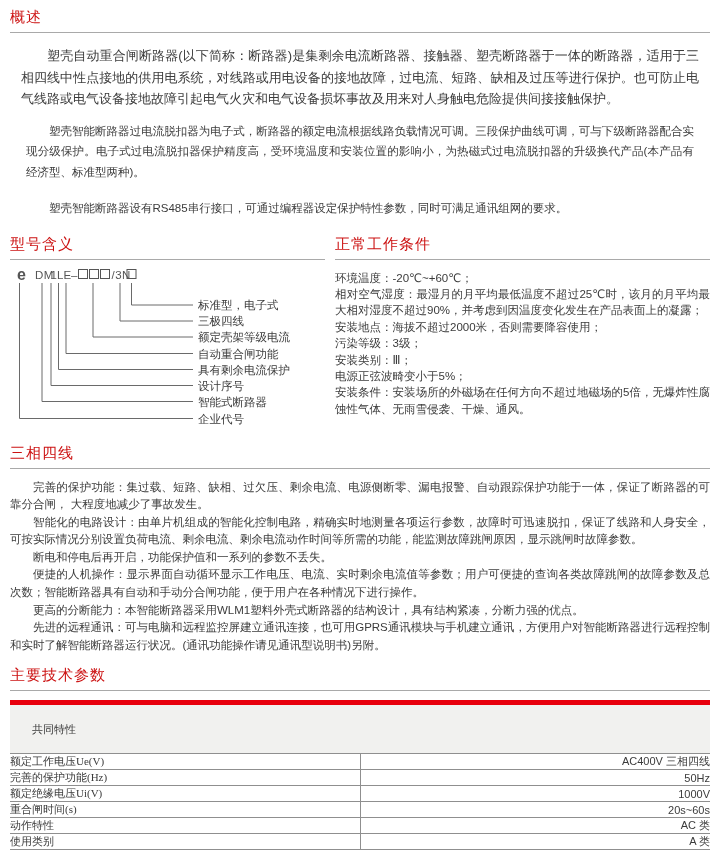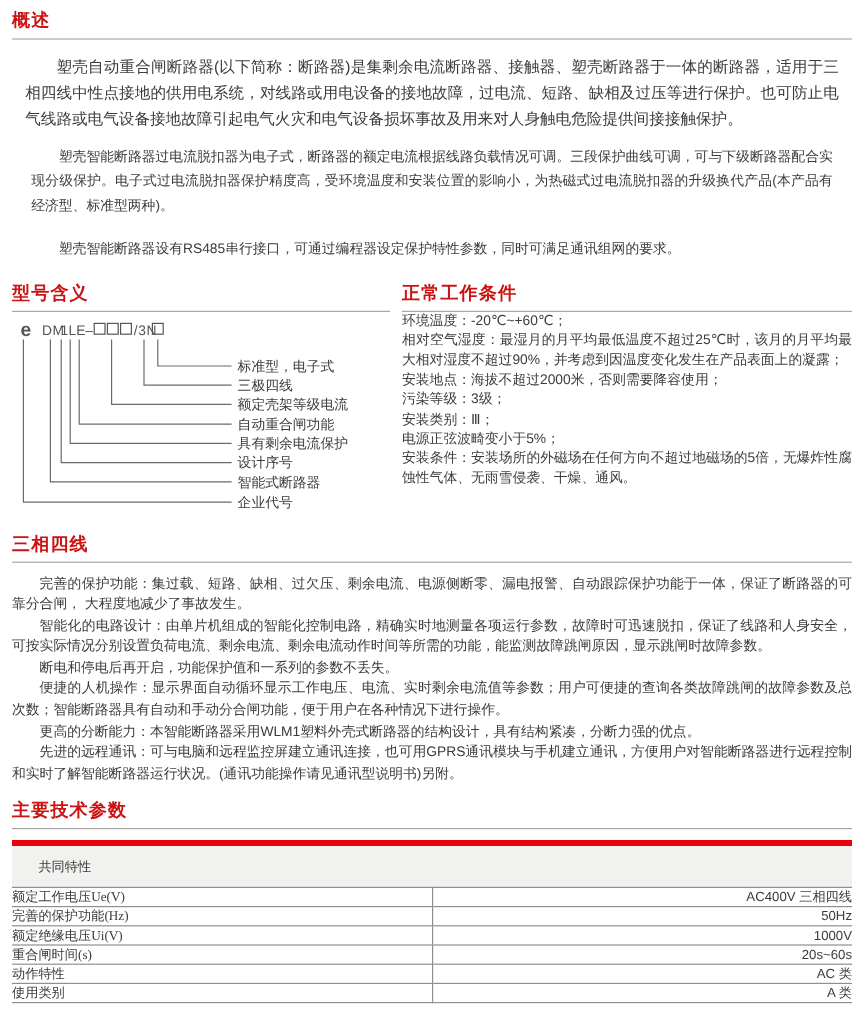--- a/index.html
+++ b/index.html
@@ -3,51 +3,51 @@
 <meta charset="utf-8">
 <style>
   html,body{margin:0;padding:0;}
   body{
     width:720px;height:856px;overflow:hidden;background:#ffffff;
     font-family:"Liberation Sans","DejaVu Sans",sans-serif;
     color:#3b3b3b;-webkit-font-smoothing:antialiased;
   }
   .page{padding:8px 10px 0 10px;box-sizing:border-box;width:720px;height:856px;}
   .sec-title{
-    margin:0;color:#cc1212;font-size:15px;font-weight:bold;
+    margin:0;color:#cc1212;font-size:15px;font-weight:normal;
     letter-spacing:1px;padding-bottom:5px;border-bottom:1px solid #a9a9a9;
   }
   
   .ov{margin:11px;text-indent:2em;text-align:justify;font-size:13px;line-height:21.5px;}
   .ov.first{margin-top:12px;}
   .ov2{margin:16px;text-indent:2em;text-align:justify;font-size:11.5px;line-height:20.5px;}
   .ov2.gap{margin-top:4px;}
   
   .twocol{display:flex;margin-top:14px;}
   .col-left{width:315px;flex:0 0 315px;}
   .col-right{flex:1;margin-left:10px;}
   .model-svg{display:block;margin-top:4px;}
   .model-svg text{fill:#3b3b3b;font-size:11.5px;font-family:"Liberation Sans","DejaVu Sans",sans-serif;}
   .model-svg text.code{fill:#555555;font-size:11.5px;letter-spacing:0.5px;}
   .model-svg text.logo{fill:#555555;font-size:16px;font-weight:bold;}
   .model-svg .box{fill:none;stroke:#555555;stroke-width:1;}
   .model-svg polyline{fill:none;stroke:#6a6a6a;stroke-width:1;}
   .cond{font-size:11.5px;line-height:16.4px;text-align:justify;}
-  .cond.first{}
+  .cond.first{margin-top:10px;}
   
   .perf-sec{margin-top:6px;}
   .pf{margin:0;text-indent:2em;text-align:justify;font-size:11.5px;line-height:17.6px;}
   .pf.first{margin-top:10px;}
   
   .specs-sec{margin-top:12px;}
   .redbar{height:5px;background:#e8000d;margin-top:9px;}
   table.specs{width:100%;border-collapse:collapse;table-layout:fixed;}
   table.specs td{font-size:11px;padding:0;}
   tr.group-row td{
-    background:#f1f1ef;height:34px;padding-left:22px;
+    background:#f1f1ef;height:48px;padding-left:22px;
     border-bottom:1px solid #8f8f8f;vertical-align:middle;
   }
   tr.data-row td{height:15px;border-bottom:1px solid #8f8f8f;vertical-align:middle;}
   td.k{width:49.3%;padding-left:22px;border-right:1px solid #8f8f8f;font-family:Liberation Serif, serif;}
   td.v{text-align:right;}
 </style>
 </head>
 <body>
 
 <div class="page">

